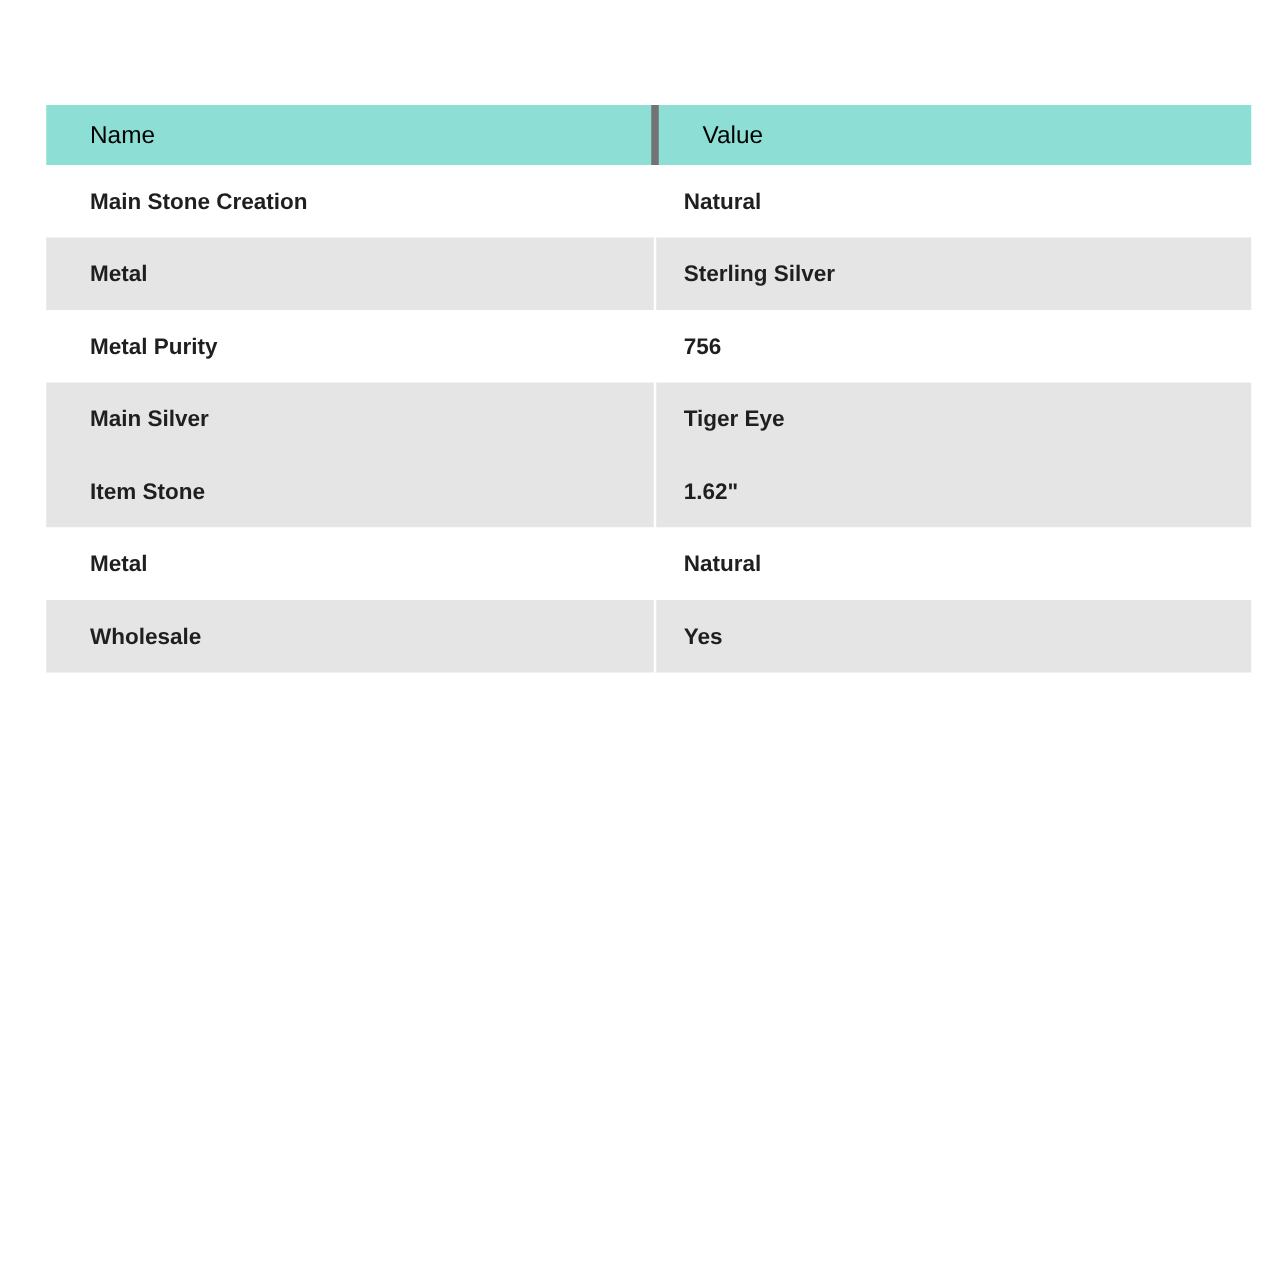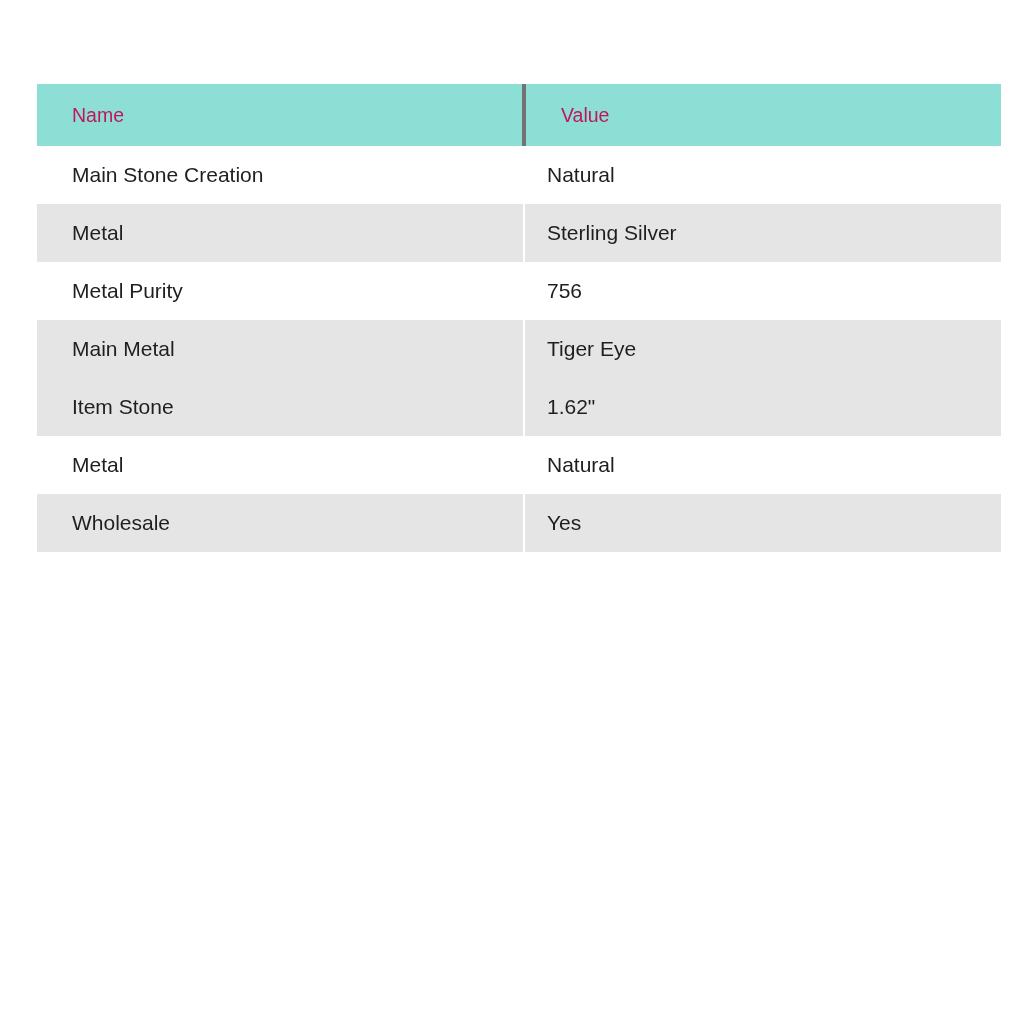--- a/index.html
+++ b/index.html
@@ -26,39 +26,39 @@
     width: 964px;
     border-collapse: collapse;
     table-layout: fixed;
   }
 
   .spec-table col.col-name { width: 487px; }
   .spec-table col.col-value { width: 477px; }
 
   .spec-table thead th {
     background: #8ddfd5;
-    color: #be185d;
+    color: #000000;
     font-size: 19.5px;
     font-weight: 400;
     text-align: left;
-    height: 62px;
+    height: 48px;
     padding: 0 0 0 35px;
     vertical-align: middle;
     border: none;
   }
 
   .spec-table thead th.value-head {
-    border-left: 4px solid #737373;
+    border-left: 6px solid #737373;
     margin-top: 28px;
   }
 
   .spec-table tbody td {
-    font-size: 21px;
+    font-size: 18px;
     color: #1f1f1f;
-    font-weight: 400;
+    font-weight: 700;
     height: 58px;
     vertical-align: middle;
     padding: 0 0 0 35px;
     border: none;
   }
 
   .spec-table tbody td.value-cell {
     padding-left: 22px;
     border-left: 2px solid #ffffff;
     margin-top: 40px;
@@ -94,21 +94,21 @@
       </tr>
       <tr class="even">
         <td class="name-cell">Metal</td>
         <td class="value-cell">Sterling Silver</td>
       </tr>
       <tr class="odd">
         <td class="name-cell">Metal Purity</td>
         <td class="value-cell">756</td>
       </tr>
       <tr class="even">
-        <td class="name-cell">Main Metal</td>
+        <td class="name-cell">Main Silver</td>
         <td class="value-cell">Tiger Eye</td>
       </tr>
       <tr class="even">
         <td class="name-cell">Item Stone</td>
         <td class="value-cell">1.62"</td>
       </tr>
       <tr class="odd">
         <td class="name-cell">Metal</td>
         <td class="value-cell">Natural</td>
       </tr>

